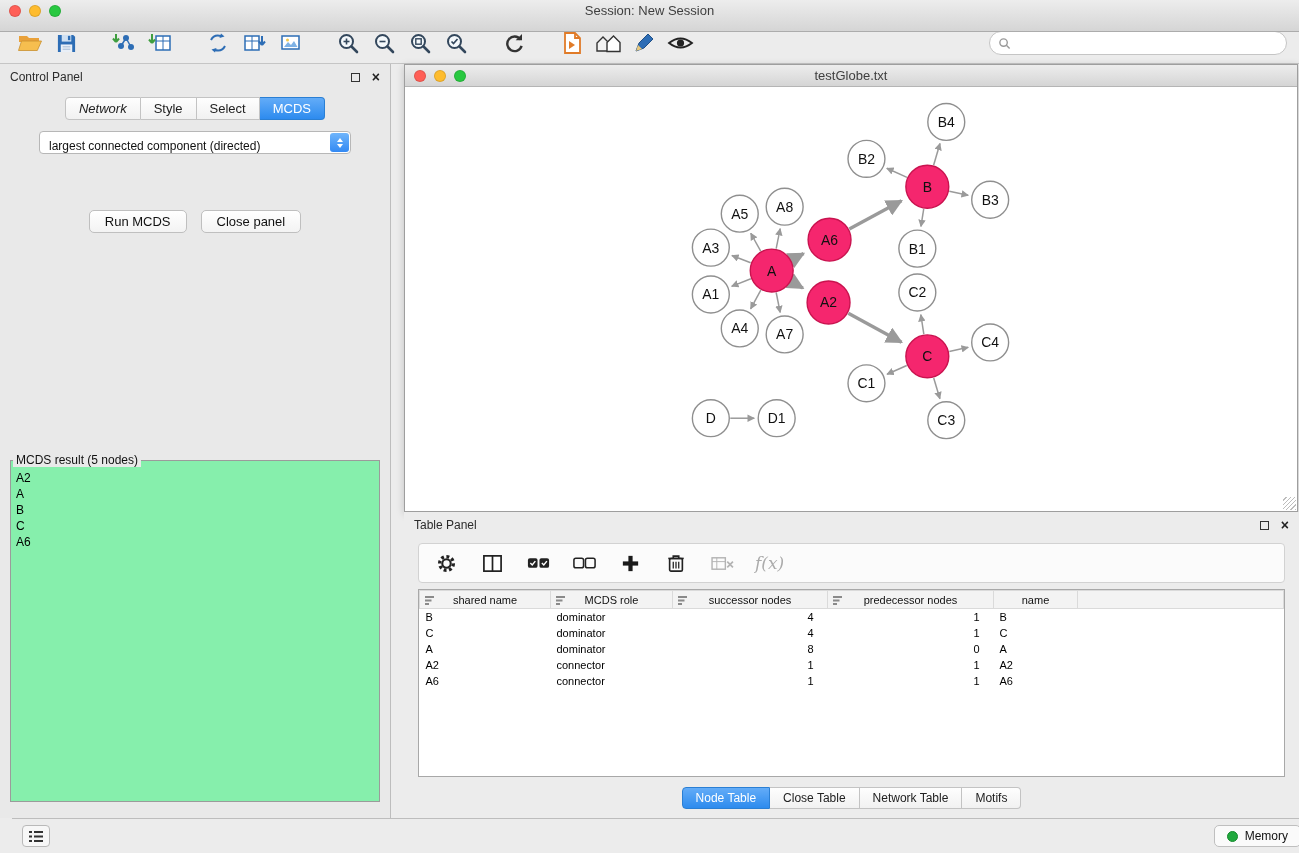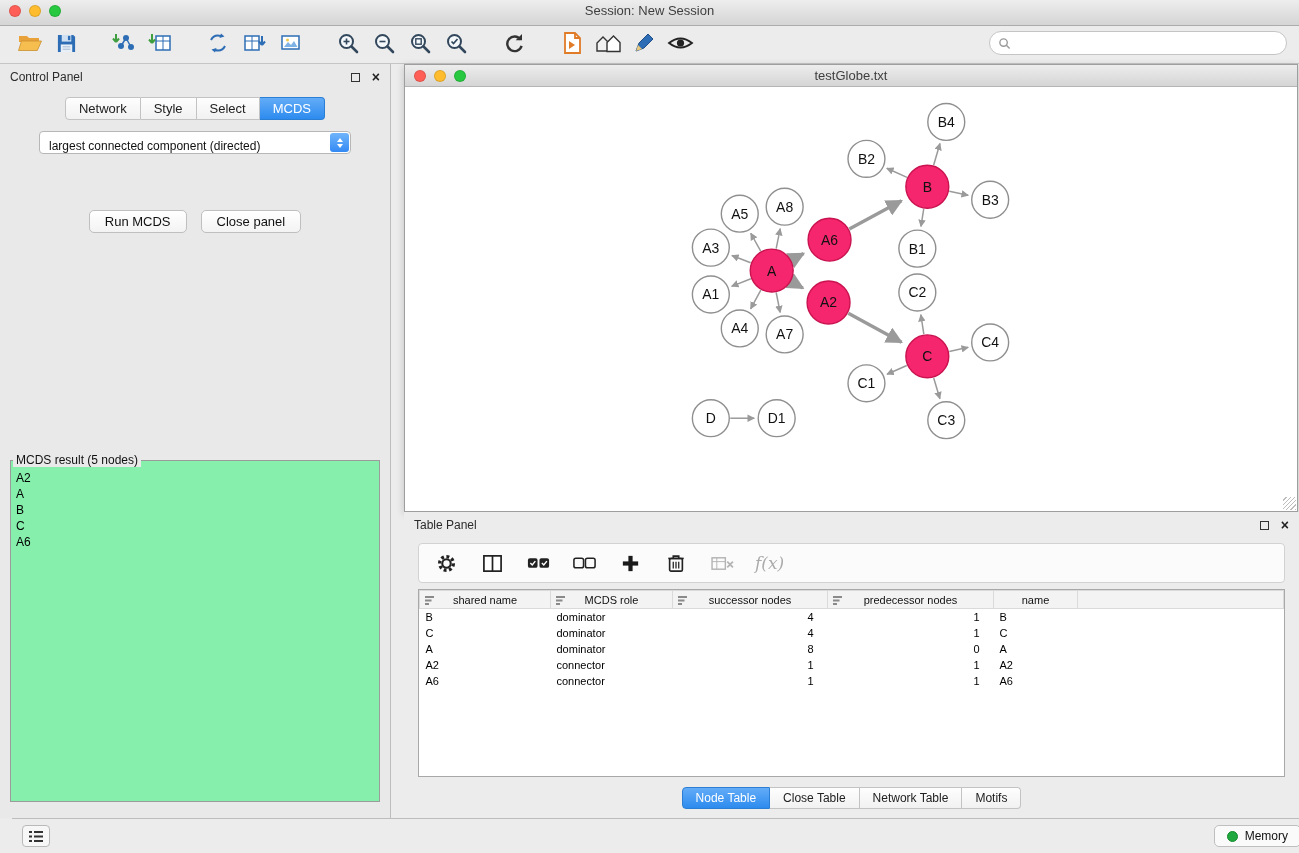--- a/index.html
+++ b/index.html
@@ -1,40 +1,40 @@
 <!DOCTYPE html>
 <html><head>
 <meta charset="utf-8">
 <style>
 *{box-sizing:border-box;margin:0;padding:0;}
 html,body{width:1299px;height:853px;}
 body{font-family:"Liberation Sans","DejaVu Sans",sans-serif;background:#ECECEC;position:relative;overflow:hidden;}
 
 
-.titlebar{position:absolute;top:0;left:0;width:100%;height:26px;background:linear-gradient(#EDEDED,#D5D5D5);border-bottom:1px solid #ACACAC;z-index:5;}
+.titlebar{position:absolute;top:0;left:0;width:100%;height:32px;background:linear-gradient(#EDEDED,#D5D5D5);border-bottom:1px solid #ACACAC;z-index:5;}
 .traffic{position:absolute;left:9px;top:5px;display:flex;gap:8px;}
 .light{width:12px;height:12px;border-radius:50%;border:1px solid rgba(0,0,0,.12);}
 .title-text{text-align:center;line-height:21px;font-size:13px;color:#3f3f3f;}
 
 
 .toolbar{position:absolute;top:23px;left:0;width:100%;height:41px;border-bottom:1px solid #C5C5C5;display:flex;align-items:center;padding:0 12px;background:#ECECEC;}
 .tbtn{height:34px;min-width:36px;display:flex;align-items:center;justify-content:center;}
 .tsep{width:22px;}
 .search-box{margin-left:auto;width:298px;height:24px;background:#fff;border:1px solid #C5C5C5;border-radius:12px;display:flex;align-items:center;padding:0 8px;gap:5px;}
 .search-box input{border:none;outline:none;background:transparent;flex:1;font-size:12px;height:20px;}
 
 
 .control-panel{position:absolute;top:64px;left:0;width:391px;bottom:35px;background:#E9E9E9;border-right:1px solid #BDBDBD;}
 .panel-header{height:26px;display:flex;align-items:center;padding:0 10px;font-size:12px;color:#2c2c2c;}
 .panel-header .hcontrols{margin-left:auto;display:flex;gap:12px;align-items:center;}
 .float-sq{width:9px;height:9px;border:1.5px solid #333;display:inline-block;}
 .close-x{font-size:14px;font-weight:bold;color:#222;line-height:10px;}
 .cp-tabs{display:flex;justify-content:center;margin-top:7px;}
 .cp-tab{padding:3px 13px;font-size:13px;background:linear-gradient(#FEFEFE,#F1F1F1);border:1px solid #C3C3C3;border-left:none;color:#222;}
-.cp-tab:first-child{border-left:1px solid #C3C3C3;border-radius:4px 0 0 4px;}
+.cp-tab:first-child{border-left:1px solid #C3C3C3;border-radius:4px 0 0 4px;font-style:italic;}
 .cp-tab:last-child{border-radius:0 4px 4px 0;}
 .cp-tab.active{background:linear-gradient(#63ACF8,#2D8BEE);border-color:#2A7FD4;color:#fff;}
 .opt-label{text-align:center;margin-top:26px;font-size:13px;color:#111;}
 .dropdown{position:relative;margin:11px auto 0;width:312px;height:23px;background:#fff;border:1px solid #B7B7B7;border-radius:4px;font-size:12px;display:flex;align-items:flex-end;padding:0 24px 0 9px;color:#111;}
 .stepper{position:absolute;right:1px;top:1px;bottom:1px;width:19px;border-radius:3px;background:linear-gradient(#6FB5FB,#3389F3);display:flex;flex-direction:column;align-items:center;justify-content:center;gap:2px;}
 .tri-up{width:0;height:0;border-left:3.5px solid transparent;border-right:3.5px solid transparent;border-bottom:4.5px solid #fff;}
 .tri-dn{width:0;height:0;border-left:3.5px solid transparent;border-right:3.5px solid transparent;border-top:4.5px solid #fff;}
 .cp-buttons{display:flex;justify-content:center;gap:14px;margin-top:17px;}
 .mac-btn{background:linear-gradient(#FFFFFF,#F3F3F3);border:1px solid #BFBFBF;border-radius:5px;padding:3px 15px;font-size:13px;color:#111;margin-top:39px;}
 .result-fieldset{position:absolute;top:389px;left:10px;right:10px;bottom:16px;border:1px solid #9B9B9B;background:#86efac;}

